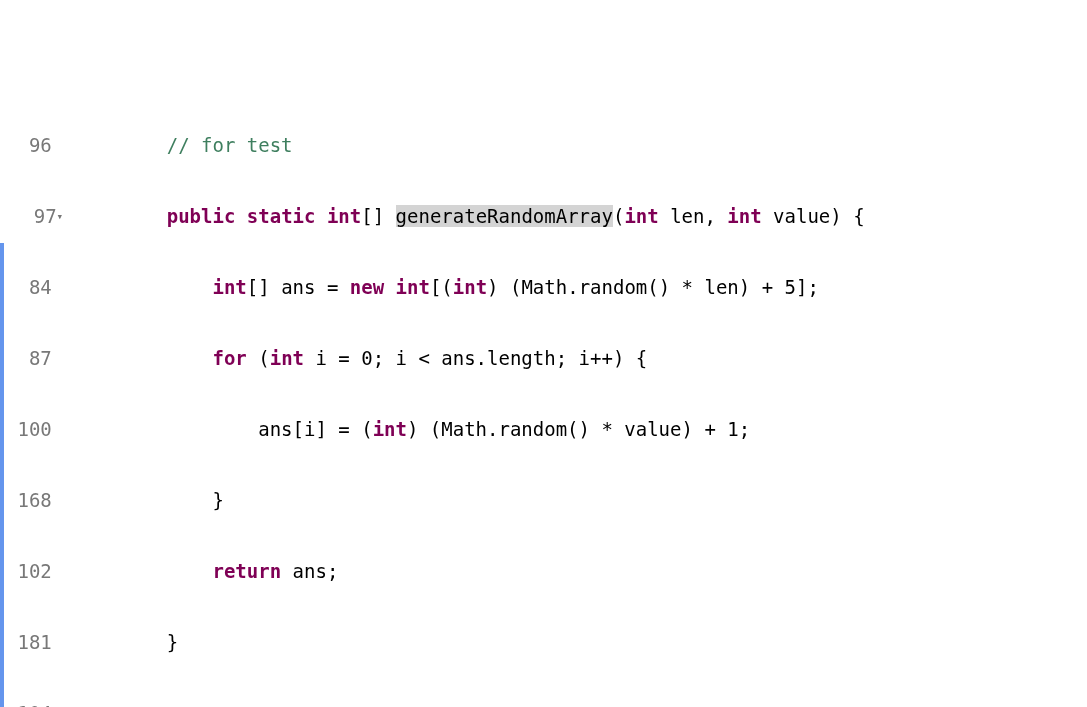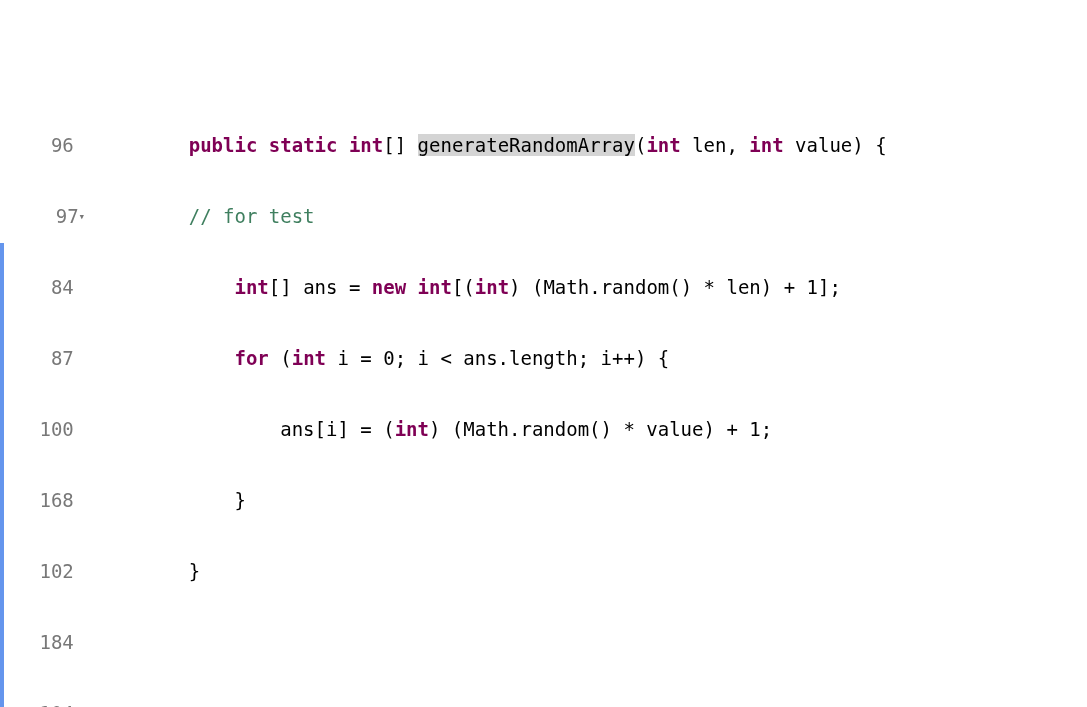--- a/index.html
+++ b/index.html
@@ -12,24 +12,23 @@
     }
     .editor { display: flex; }
     .gutter {
       background: #ffffff;
       text-align: right;
       color: #787878;
       user-select: none;
       flex-shrink: 0;
     }
     .gutter .ln {
-      padding: 0 10px 0 0;
+      padding: 0 10px 0 6px;
       height: 27px;
       line-height: 27px;
-      margin-left: 28px;
     }
     .code {
       flex: 1;
       position: relative;
     }
     .line {
       height: 27px;
       line-height: 27px;
       padding-left: 2px;
     }
@@ -54,47 +53,48 @@
 <div class="editor">
   <div class="blue-strip" style="top:243px;height:464px"></div>
   <div class="gutter">
     <div class="ln">  96 </div>
     <div class="ln">  97<span style="font-size:11px;vertical-align:top">▾</span></div>
     <div class="ln">  84 </div>
     <div class="ln">  87 </div>
     <div class="ln"> 100 </div>
     <div class="ln"> 168 </div>
     <div class="ln"> 102 </div>
-    <div class="ln"> 184 </div>
+    <div class="ln"> 181 </div>
     <div class="ln"> 104 </div>
     
     
     
     
     
     
     
     
     
     
     
     
     
     
     
     
     
   </div>
   <div class="code">
+    <div class="line"><span>        </span><span class="com">// for test</span></div>
     <div class="line"><span>        </span><span class="kw">public</span><span> </span><span class="kw">static</span><span> </span><span class="kw">int</span><span>[]</span><span> </span><span class="occur">generateRandomArray</span><span>(</span><span class="kw">int</span><span> len, </span><span class="kw">int</span><span> value) {</span></div>
-    <div class="line"><span>        </span><span class="com">// for test</span></div>
-    <div class="line"><span>            </span><span class="kw">int</span><span>[]</span><span> ans = </span><span class="kw">new</span><span> </span><span class="kw">int</span><span>[(</span><span class="kw">int</span><span>) (Math.</span><span class="mtd-i">random</span><span>() * len) + 1];</span></div>
+    <div class="line"><span>            </span><span class="kw">int</span><span>[]</span><span> ans = </span><span class="kw">new</span><span> </span><span class="kw">int</span><span>[(</span><span class="kw">int</span><span>) (Math.</span><span class="mtd-i">random</span><span>() * len) + 5];</span></div>
     <div class="line"><span>            </span><span class="kw">for</span><span> (</span><span class="kw">int</span><span> i = 0; i &lt; ans.length; i++) {</span></div>
     <div class="line"><span>                ans[i] = (</span><span class="kw">int</span><span>) (Math.</span><span class="mtd-i">random</span><span>() * value) + 1;</span></div>
     <div class="line"><span>            }</span></div>
+    <div class="line"><span>            </span><span class="kw">return</span><span> ans;</span></div>
     <div class="line"><span>        }</span></div>
     <div class="line"></div>
     
     
     
     
     
     
     
     

